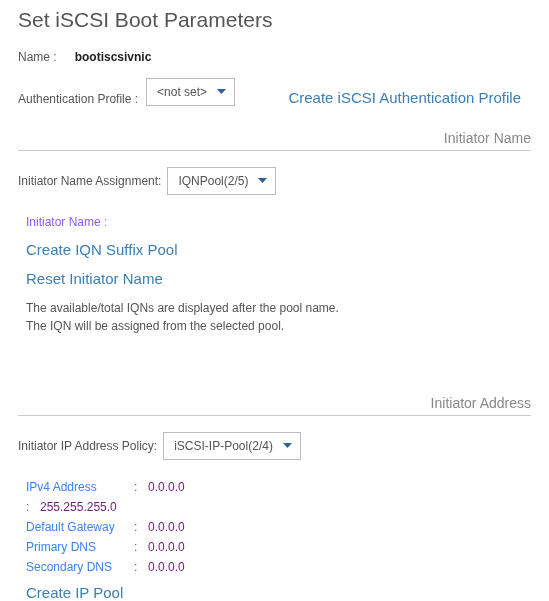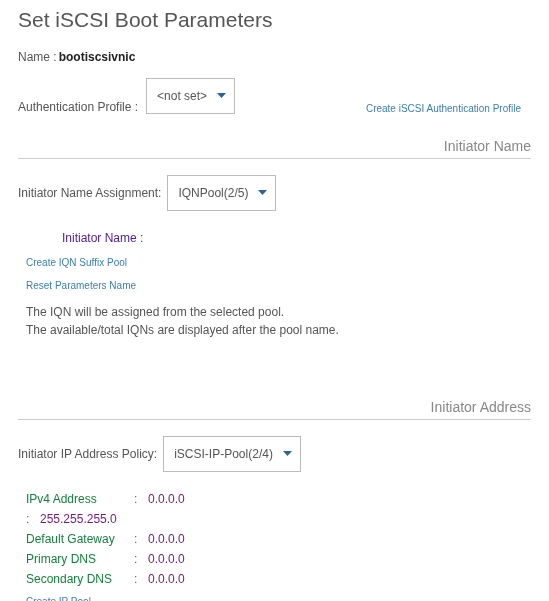--- a/index.html
+++ b/index.html
@@ -27,51 +27,51 @@
       margin-bottom: 14px;
     }
     .label {
       color: #555;
     }
     .bold {
       font-weight: 700;
       color: #222;
     }
     .name-row .label {
-      margin-right: 2px;
+      margin-right: 18px;
     }
     .auth-row {
       display: flex;
       align-items: flex-end;
       justify-content: flex-start;
     }
     .auth-row .label {
       margin-right: 8px;
     }
     .select-box {
       display: inline-flex;
       align-items: center;
       border: 1px solid #bbb;
-      height: 36px;
+      height: 28px;
       padding: 0 8px 0 10px;
       background: #fff;
       cursor: pointer;
       font-size: 12px;
       color: #555;
     }
     .select-box .caret {
       margin-left: 10px;
       display: inline-block;
     }
     .caret svg {
       display: block;
     }
     .link {
       color: #3a7fb5;
-      font-size: 10px;
+      font-size: 15px;
       cursor: pointer;
     }
     .auth-link {
       margin-left: auto;
       padding-left: 40px;
       padding-right: 10px;
     }
     .section-title {
       font-size: 14px;
       color: #888;
@@ -90,24 +90,23 @@
       align-items: center;
       margin-bottom: 20px;
     }
     .assignment-row .label {
       margin-right: 6px;
     }
     .indent {
       padding-left: 8px;
     }
     .indent .label {
-      color: #4c1d95;
+      color: #8b5cf6;
       margin-bottom: 12px;
       display: block;
-      margin-left: 36px;
     }
     .indent .link {
       display: block;
       margin-bottom: 12px;
     }
     .note {
       color: #555;
       line-height: 1.5;
       font-size: 12px;
     }
@@ -115,21 +114,21 @@
       padding-left: 8px;
       margin-bottom: 10px;
     }
     .kv-row {
       display: flex;
       align-items: center;
       margin-bottom: 6px;
     }
     .kv-key {
       width: 108px;
-      color: #15803d;
+      color: #3b82f6;
     }
     .kv-colon {
       width: 14px;
       color: #666;
     }
     .kv-val {
       font-weight: 400;
       color: #701a75;
     }
     .no-indent-link {
@@ -175,24 +174,24 @@
       <svg width="9" height="6" viewBox="0 0 9 6">
           <path d="M0 0 L4.5 5 L9 0 Z" fill="#2a6496"></path>
         </svg>
     </span>
   </div>
 </div>
 
 <div class="indent">
   <span class="label">Initiator Name :</span>
   <span class="link">Create IQN Suffix Pool</span>
-  <span class="link">Reset Parameters Name</span>
+  <span class="link">Reset Initiator Name</span>
   <div class="note">
+    <div>The available/total IQNs are displayed after the pool name.</div>
     <div>The IQN will be assigned from the selected pool.</div>
-    <div>The available/total IQNs are displayed after the pool name.</div>
   </div>
 </div>
 
 <div class="spacer-lg"></div>
 
 <div class="section-title">Initiator Address</div>
 <hr class="hr">
 
 <div class="assignment-row">
   <span class="label">Initiator IP Address Policy:</span>

